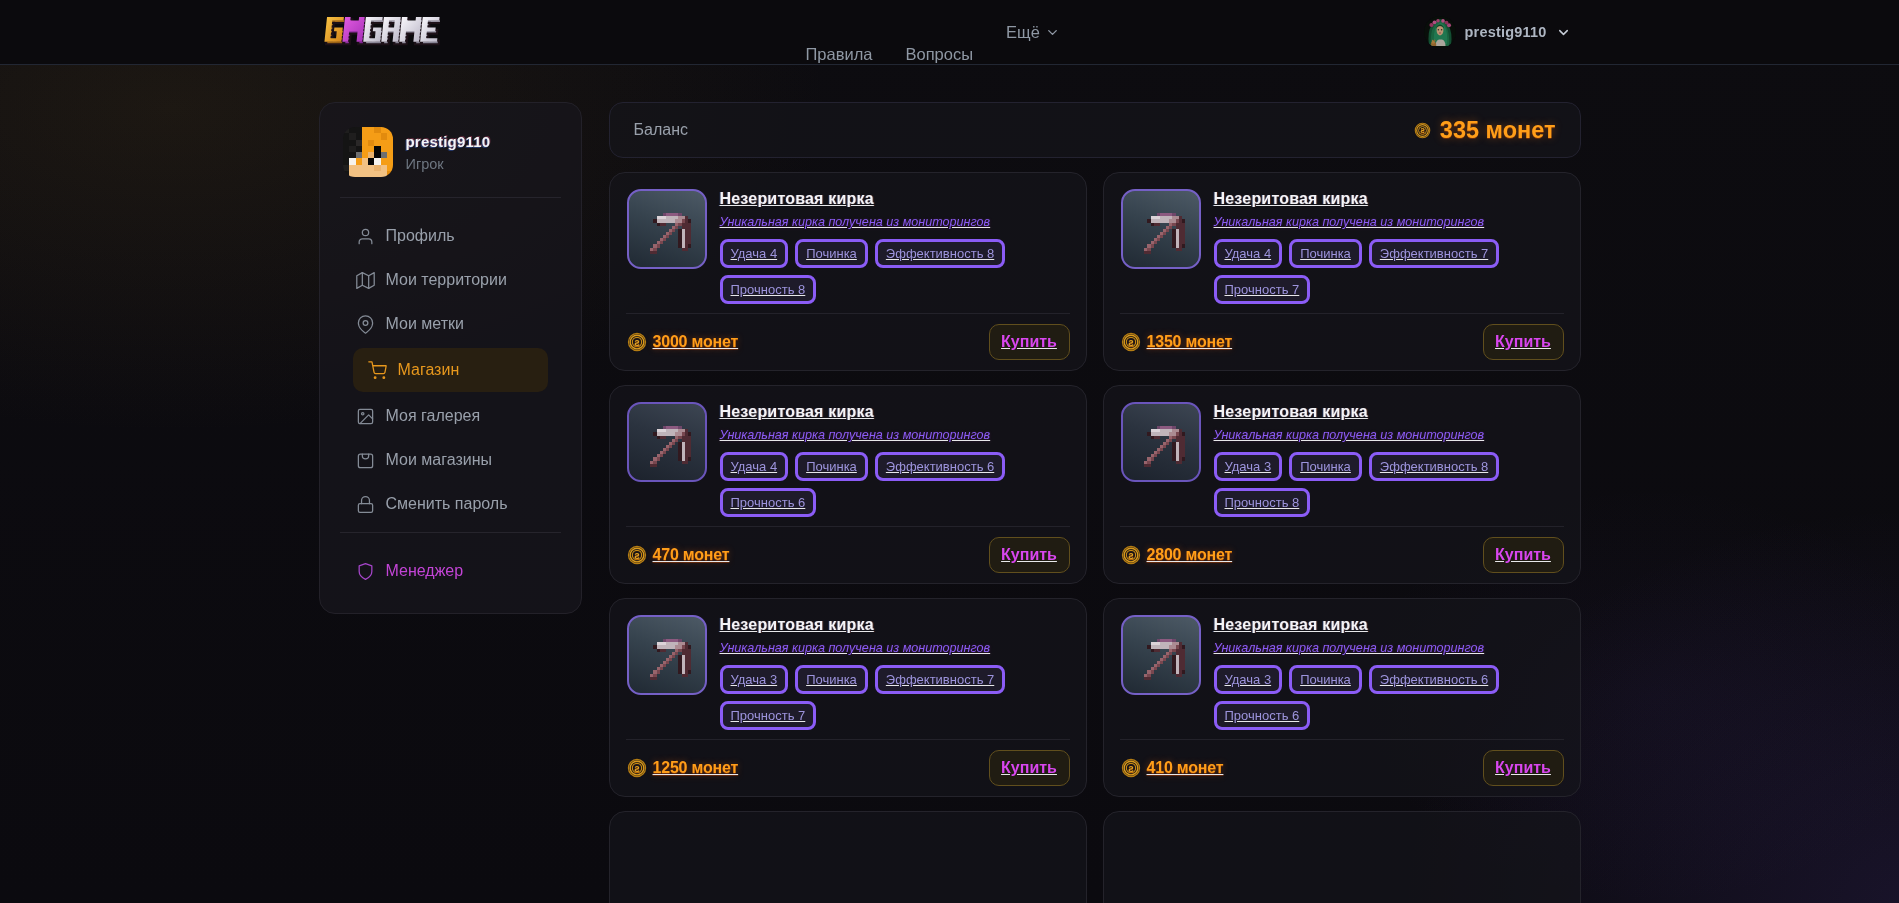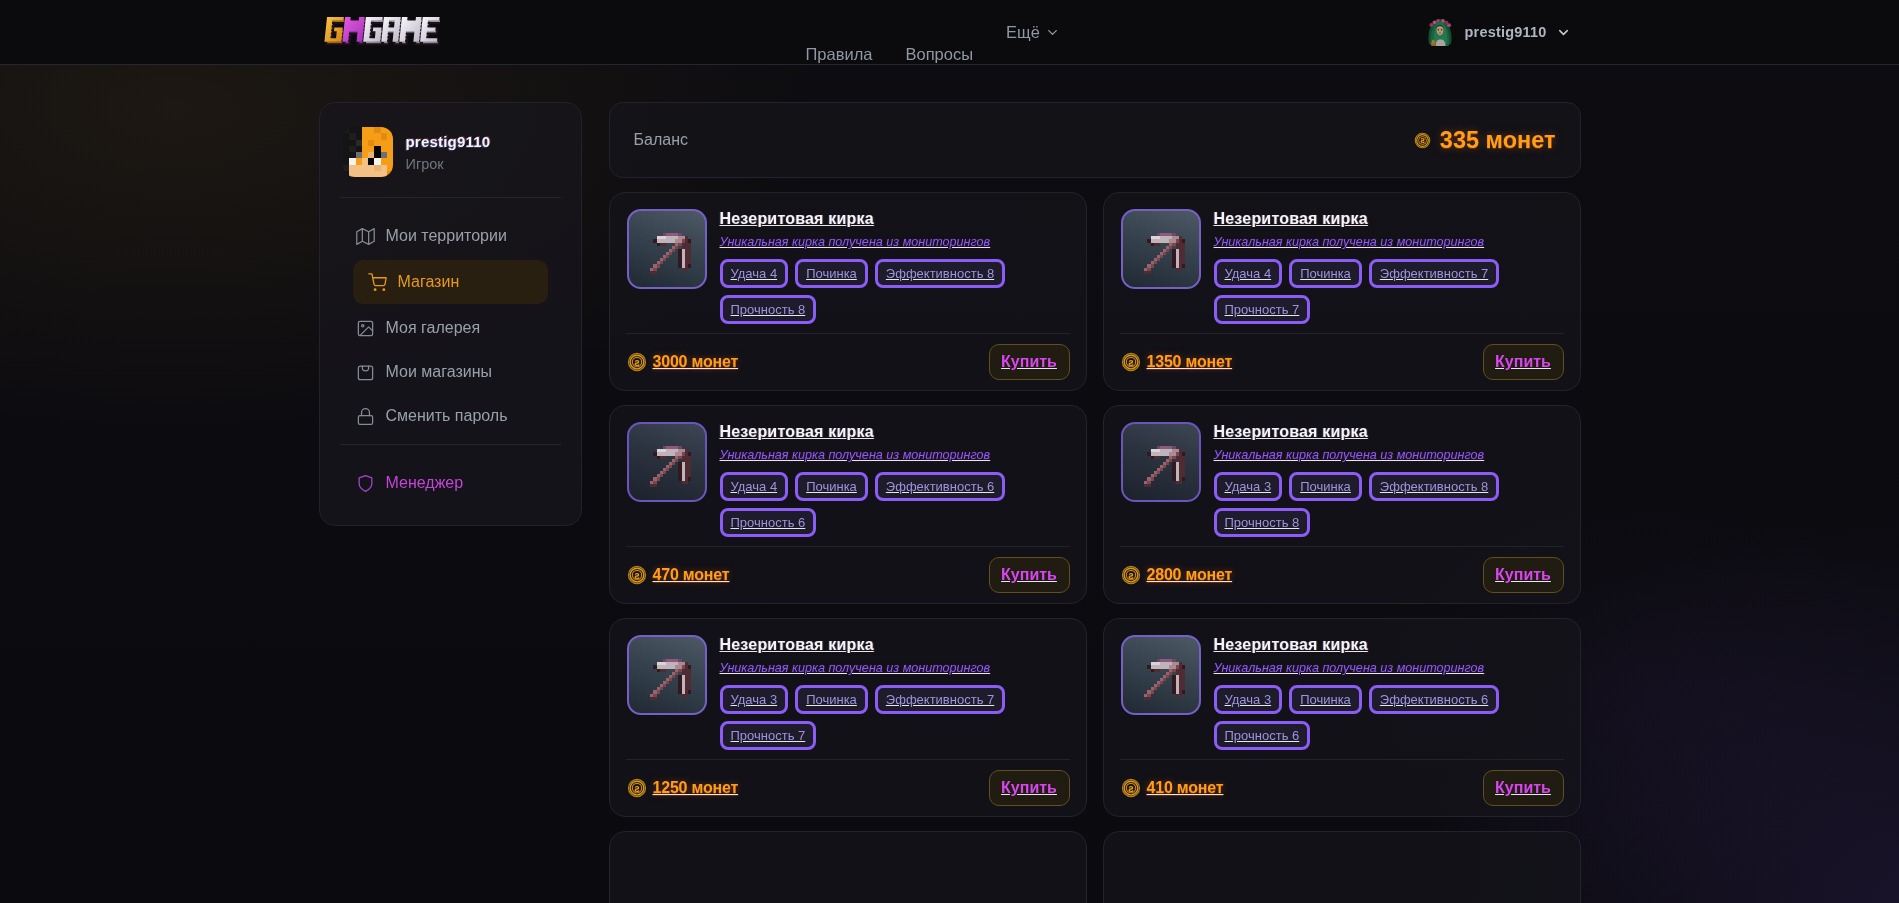--- a/index.html
+++ b/index.html
@@ -42,21 +42,21 @@
 .mitem { display:flex; align-items:center; gap:11px; height:44px; padding:0 15px;
   color:#99a0ab; font-size:16px; border-radius:10px; }
 .mitem .mi { color:#848b96; flex:none; }
 .mitem.active { background:#281f11; color:#e8981d; margin:2px 12px; }
 .mitem.active .mi { color:#e8981d; }
 .mitem.manager { color:#c344d6; }
 .mitem.manager .mi { color:#a545c9; }
 
 .main { width:972px; }
 .balance {
-  height:76px; background:rgba(22,21,28,.66); border:1px solid #232230; border-radius:14px;
+  height:56px; background:rgba(22,21,28,.66); border:1px solid #232230; border-radius:14px;
   display:flex; align-items:center; justify-content:space-between; padding:0 24px;
 }
 .balance .blabel { color:#99a0ab; font-size:16px; }
 .bval { display:flex; align-items:center; gap:9px; color:#ff9e19; font-size:23.5px; font-weight:700;
   text-shadow:0 0 9px rgba(255,120,20,.4), 0 1px 0 rgba(170,60,0,.5); }
 .search {
   margin-top:13px; height:43px; background:rgba(26,24,32,.66); border:1px solid #232230; border-radius:12px;
   display:flex; align-items:center; padding:0 17px; color:#545a64; font-size:16.5px;
 }
 .grid { margin-top:14px; display:grid; grid-template-columns:478px 478px; column-gap:16px; row-gap:14px; }
@@ -247,27 +247,41 @@
           <rect x="80" y="112" width="16" height="16" fill="#f2c183"></rect>
           <rect x="96" y="112" width="16" height="16" fill="#f2c183"></rect>
           <rect x="112" y="112" width="16" height="16" fill="#e28b0e"></rect>
         </svg>
       <div>
         <div class="sname">prestig9110</div>
         <div class="srole">Игрок</div>
       </div>
     </div>
     <div class="sdiv"></div>
+    <div class="mitem ">
+        <svg class="mi" style="" width="19" height="19" viewBox="0 0 24 24" fill="none" stroke="currentColor" stroke-width="1.6" stroke-linecap="round" stroke-linejoin="round">
+          <path d="M20 21v-2a4 4 0 0 0-4-4H8a4 4 0 0 0-4 4v2"></path>
+          <circle cx="12" cy="7" r="4"></circle>
+        </svg>
+        <span>Профиль</span>
+      </div>
       <div class="mitem ">
         <svg class="mi" style="" width="19" height="19" viewBox="0 0 24 24" fill="none" stroke="currentColor" stroke-width="1.6" stroke-linecap="round" stroke-linejoin="round">
           <polygon points="1 6 1 22 8 18 16 22 23 18 23 2 16 6 8 2 1 6"></polygon>
           <line x1="8" y1="2" x2="8" y2="18"></line>
           <line x1="16" y1="6" x2="16" y2="22"></line>
         </svg>
         <span>Мои территории</span>
+      </div>
+      <div class="mitem ">
+        <svg class="mi" style="" width="19" height="19" viewBox="0 0 24 24" fill="none" stroke="currentColor" stroke-width="1.6" stroke-linecap="round" stroke-linejoin="round">
+          <path d="M21 10c0 7-9 13-9 13s-9-6-9-13a9 9 0 0 1 18 0z"></path>
+          <circle cx="12" cy="10" r="3"></circle>
+        </svg>
+        <span>Мои метки</span>
       </div>
       <div class="mitem active">
         <svg class="mi" style="" width="19" height="19" viewBox="0 0 24 24" fill="none" stroke="currentColor" stroke-width="1.6" stroke-linecap="round" stroke-linejoin="round">
           <circle cx="9" cy="21" r="1"></circle>
           <circle cx="20" cy="21" r="1"></circle>
           <path d="M1 1h4l2.68 13.39a2 2 0 0 0 2 1.61h9.72a2 2 0 0 0 2-1.61L23 6H6"></path>
         </svg>
         <span>Магазин</span>
       </div>
       <div class="mitem ">

